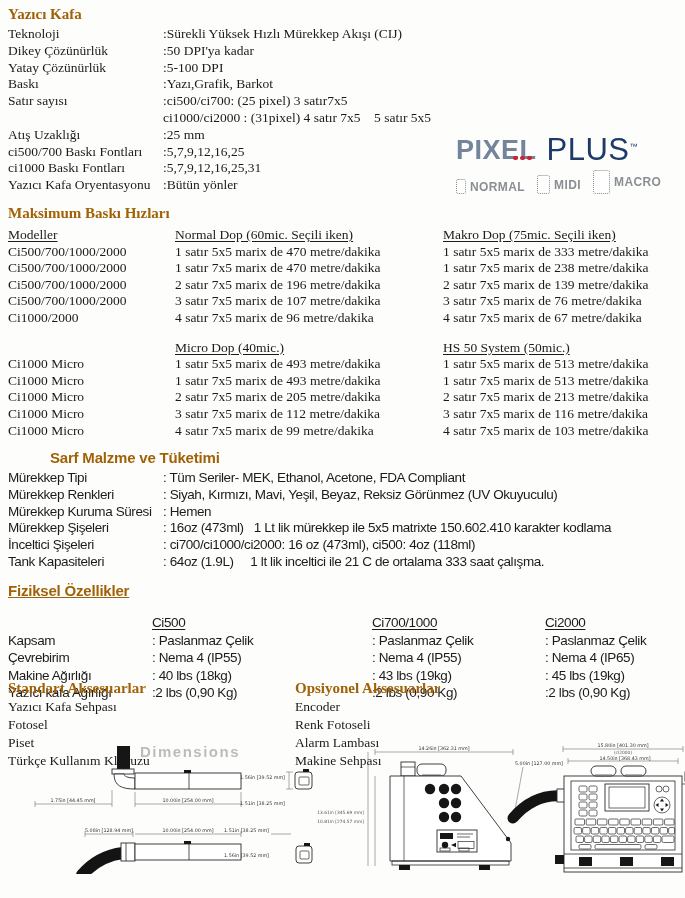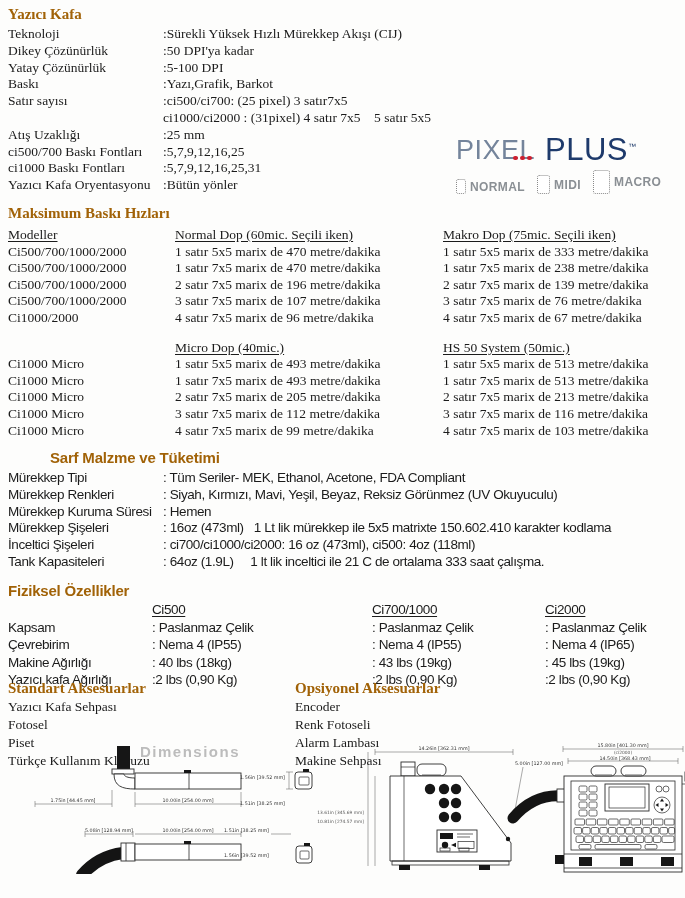--- a/index.html
+++ b/index.html
@@ -12,21 +12,21 @@
   .h1{font-weight:bold;font-size:15px;line-height:19px;color:#a16207;}
   .row{display:flex;line-height:16.8px;font-size:13.5px;white-space:pre;}
   .row .lbl{width:155px;flex:none;}
   .row .val{flex:1;}
   
   .s-ph{top:5px;left:8px;width:669px;}
   .s-ph .h1{margin-bottom:2px;}
   
   .logo{position:absolute;top:133px;left:456px;width:195px;}
   .lwords{position:relative;display:flex;align-items:flex-end;gap:10px;font-family:"Liberation Sans",sans-serif;}
-  .w1{font-weight:400;font-size:27px;line-height:27px;color:#74849B;letter-spacing:.5px;}
+  .w1{font-weight:700;font-size:27px;line-height:27px;color:#74849B;letter-spacing:.5px;}
   .w2{font-weight:400;font-size:31px;line-height:28px;color:#1E3A6B;letter-spacing:.5px;}
   .tm{font-size:8px;vertical-align:super;color:#1E3A6B;}
   .ldots{position:absolute;left:57px;top:22px;line-height:0;}
   .ldots i{display:inline-block;width:4.5px;height:4.5px;border-radius:50%;background:#CE2030;margin-right:2.5px;}
   .lmodes{margin-top:6px;display:flex;align-items:flex-end;gap:12px;}
   .mode{display:flex;align-items:center;gap:4px;}
   .mbox{display:inline-block;border:1.6px dotted #8a8a8a;border-radius:2.5px;background:#fff;}
   .m1{width:8px;height:13px;}
   .m2{width:11px;height:17px;}
   .m3{width:15px;height:22px;}
@@ -37,21 +37,21 @@
   .trow{display:grid;grid-template-columns:167px 268px auto;line-height:16.6px;font-size:13.5px;white-space:pre;}
   .u{text-decoration:underline;text-underline-offset:2px;}
   .gap{height:13px;}
   
   .cond, .cond .row{font-family:"Liberation Sans",sans-serif;letter-spacing:-0.4px;}
   .cond .h1{font-family:"Liberation Sans",sans-serif;letter-spacing:-0.2px;}
   .s-cons{top:448px;left:8px;width:677px;}
   .s-cons .h1{margin-bottom:3px;margin-left:42px;}
   .s-cons .row{line-height:16.8px;font-size:13.5px;}
   .s-phys{top:581px;left:8px;width:677px;}
-  .s-phys .h1{margin-bottom:1px;}
+  .s-phys .h1{margin-bottom:14px;text-decoration:underline;}
   .prow{display:grid;grid-template-columns:144px 220px 173px auto;line-height:17.6px;font-size:13.5px;white-space:pre;}
   
   .s-acc{top:679px;left:8px;width:669px;display:flex;}
   .acol{width:287px;}
   .acol.right{flex:1;}
   .acol .h1{line-height:19px;}
   .aitem{font-size:13.5px;line-height:18px;}
   
   .drawings{position:absolute;top:734px;left:0;width:685px;height:140px;padding-left:23px;}
   svg text{font-family:"DejaVu Sans",sans-serif;}

